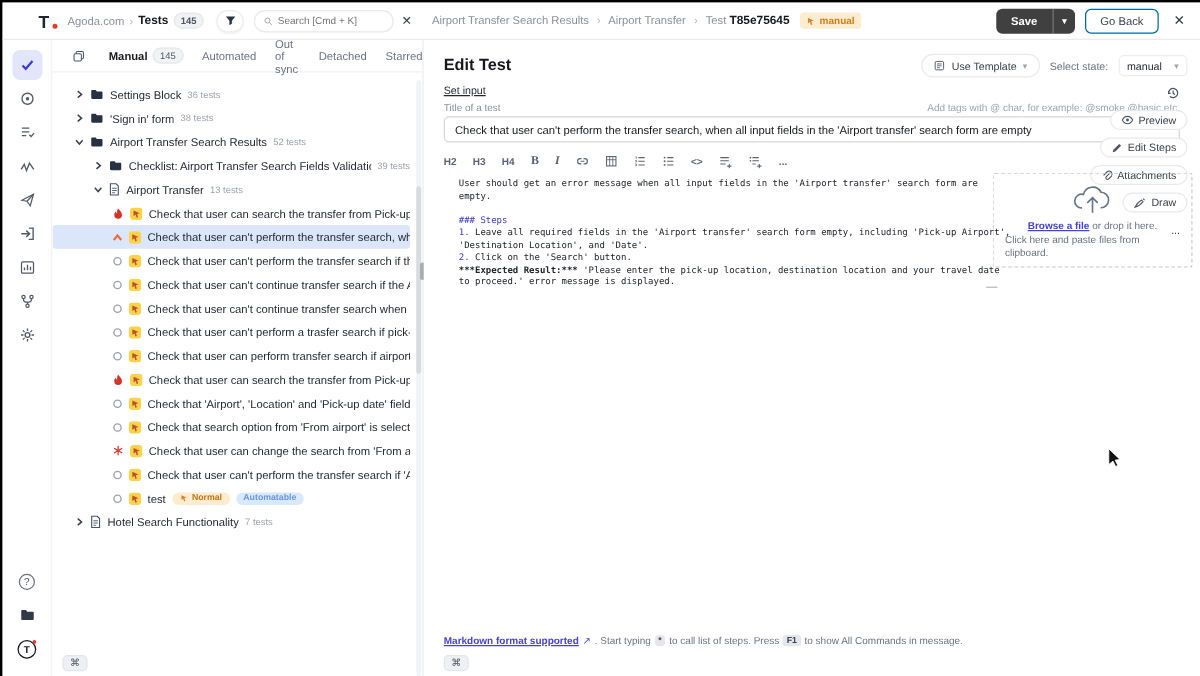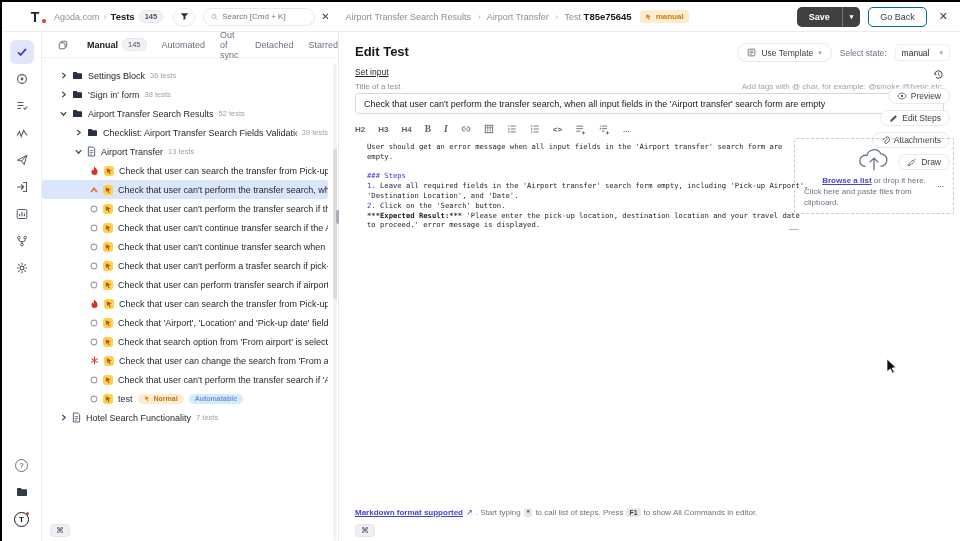--- a/index.html
+++ b/index.html
@@ -685,32 +685,32 @@
   </div>
   <div class="dash-mark">—</div>
 
   <div class="dropzone">
     <div class="dz-cloud">
       <svg width="38" height="26" viewBox="0 0 40 28">
           <path d="M11 22a6 6 0 1 1 1.2-11.8A8.2 8.2 0 0 1 27.4 8.4 6.3 6.3 0 0 1 27 21.7" fill="none" stroke="#64748b" stroke-width="1.4"></path>
           <path d="M20 26V13M15.5 17.5L20 13l4.5 4.5" fill="none" stroke="#64748b" stroke-width="1.4"></path>
         </svg>
     </div>
-    <div class="dz-line1"><span class="dz-browse">Browse a list</span><span> or drop it here.</span></div>
+    <div class="dz-line1"><span class="dz-browse">Browse a file</span><span> or drop it here.</span></div>
     <div>Click here and paste files from clipboard.</div>
   </div>
 
   <div class="ed-footer">
     <span class="md-link">Markdown format supported</span>
     <span class="up-arrow">↗</span>
     <span>. Start typing</span>
     <span class="kbd">*</span>
     <span>to call list of steps. Press</span>
     <span class="kbd">F1</span>
-    <span>to show All Commands in editor.</span>
+    <span>to show All Commands in message.</span>
   </div>
   <div class="cmd-chip" style="left:16px; bottom:4px;">
       <span>⌘</span>
     </div>
 </div>
 
 <div class="mouse-cursor">
   <svg width="11" height="16" viewBox="0 0 11 16">
       <path d="M1 1l9 8.6-3.9.5 2.2 4.2-1.8.9-2.1-4.3L1 13.6z" fill="#101114" stroke="#fff" stroke-width=".7"></path>
     </svg>

